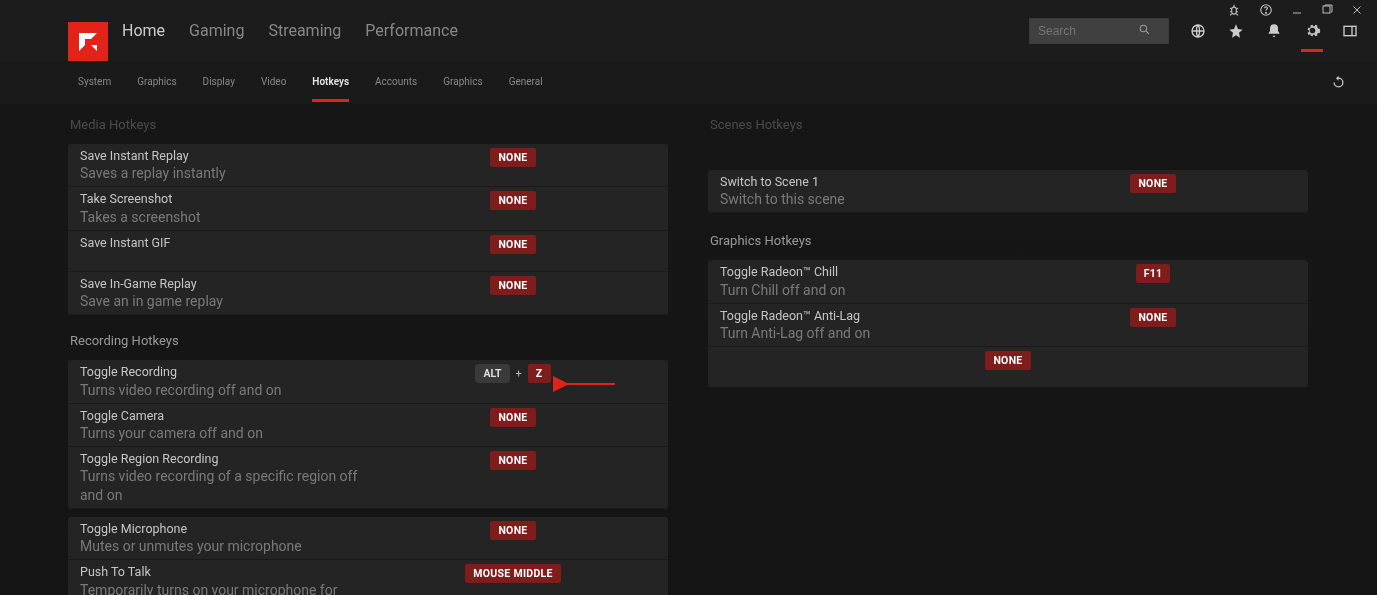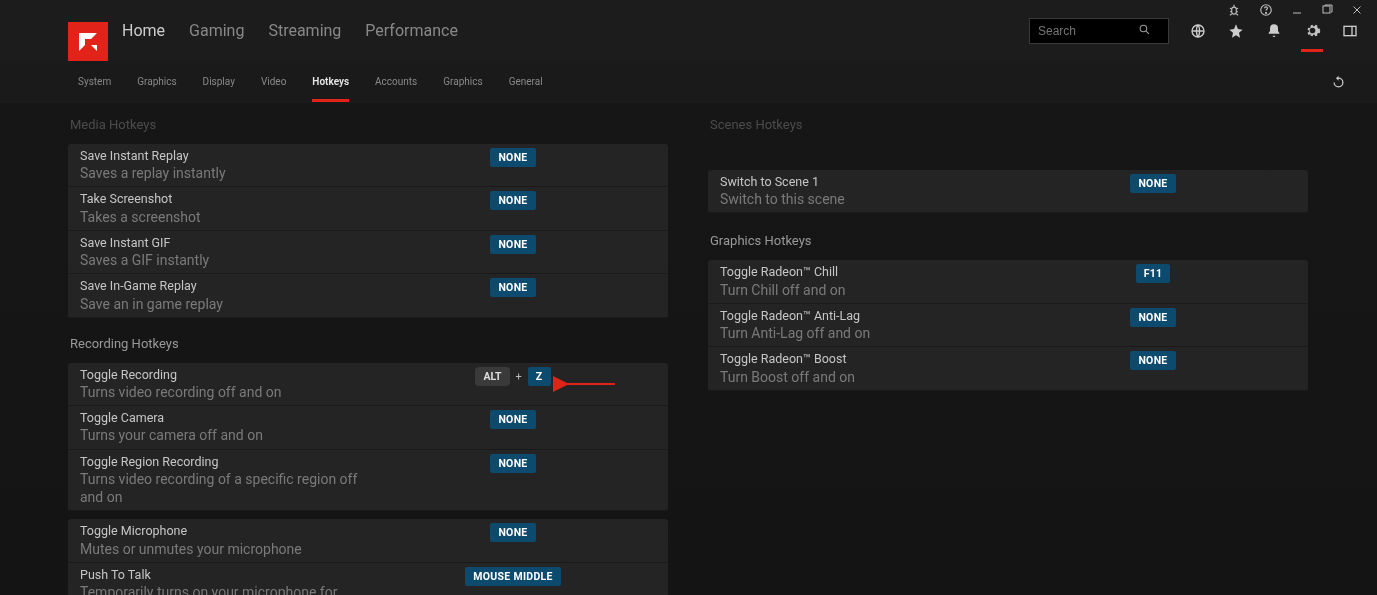--- a/index.html
+++ b/index.html
@@ -44,21 +44,21 @@
     justify-content: center;
   }
   .logo svg { width: 24px; height: 24px; }
   .nav-main { display: flex; gap: 24px; margin-left: 54px; }
   .nav-main .nav-item { color: #888; font-size: 16px; cursor: pointer; }
   .nav-main .nav-item:first-child { color: #ccc; }
   .top-right { margin-left: auto; display: flex; align-items: center; gap: 20px; }
   .search-box {
     display: flex;
     align-items: center;
-    background: #000000;
+    background: #404040;
     border: 1px solid #3a3a3a;
     height: 26px;
     width: 140px;
     padding: 0 8px;
   }
   .search-box input {
     background: transparent;
     border: none;
     color: #999;
     font-size: 12px;
@@ -109,21 +109,21 @@
     background: #242424;
     border-bottom: 1px solid #1a1a1a;
     min-height: 41px;
     padding: 4px 12px;
   }
   .row .labels { width: 290px; }
   .row .title { color: #c6c6c6; font-size: 12.5px; line-height: 1.3;}
   .row .desc { color: #7a7a7a; font-size: 14px; line-height: 1.3;}
   .row .value { flex: 1; display: flex; justify-content: center; align-items: center; gap: 6px;}
   .badge {
-    background: #0c4a6e;
+    background: #7f1d1d;
     color: #fff;
     font-size: 10.5px;
     font-weight: 700;
     padding: 3px 8px;
     border-radius: 2px;
     letter-spacing: .3px;
   }
   .key-gray {
     background: #3a3a3a;
     color: #ddd;
@@ -264,21 +264,20 @@
             <div class="title">Take Screenshot</div>
             <div class="desc">Takes a screenshot</div>
           </div>
           <div class="value">
             <span class="badge">NONE</span>
           </div>
         </div>
         <div class="row">
           <div class="labels">
             <div class="title">Save Instant GIF</div>
-            <div class="desc">Saves a GIF instantly</div>
           </div>
           <div class="value">
             <span class="badge">NONE</span>
           </div>
         </div>
         <div class="row">
           <div class="labels">
             <div class="title">Save In-Game Replay</div>
             <div class="desc">Save an in game replay</div>
           </div>
@@ -372,24 +371,20 @@
         <div class="row">
           <div class="labels">
             <div class="title">Toggle Radeon™ Anti-Lag</div>
             <div class="desc">Turn Anti-Lag off and on</div>
           </div>
           <div class="value">
             <span class="badge">NONE</span>
           </div>
         </div>
         <div class="row">
-          <div class="labels">
-            <div class="title">Toggle Radeon™ Boost</div>
-            <div class="desc">Turn Boost off and on</div>
-          </div>
           <div class="value">
             <span class="badge">NONE</span>
           </div>
         </div>
       </div>
   </div>
 
 </div>
 
 <div class="arrow-annot" style="left:560px; top:378px;">

